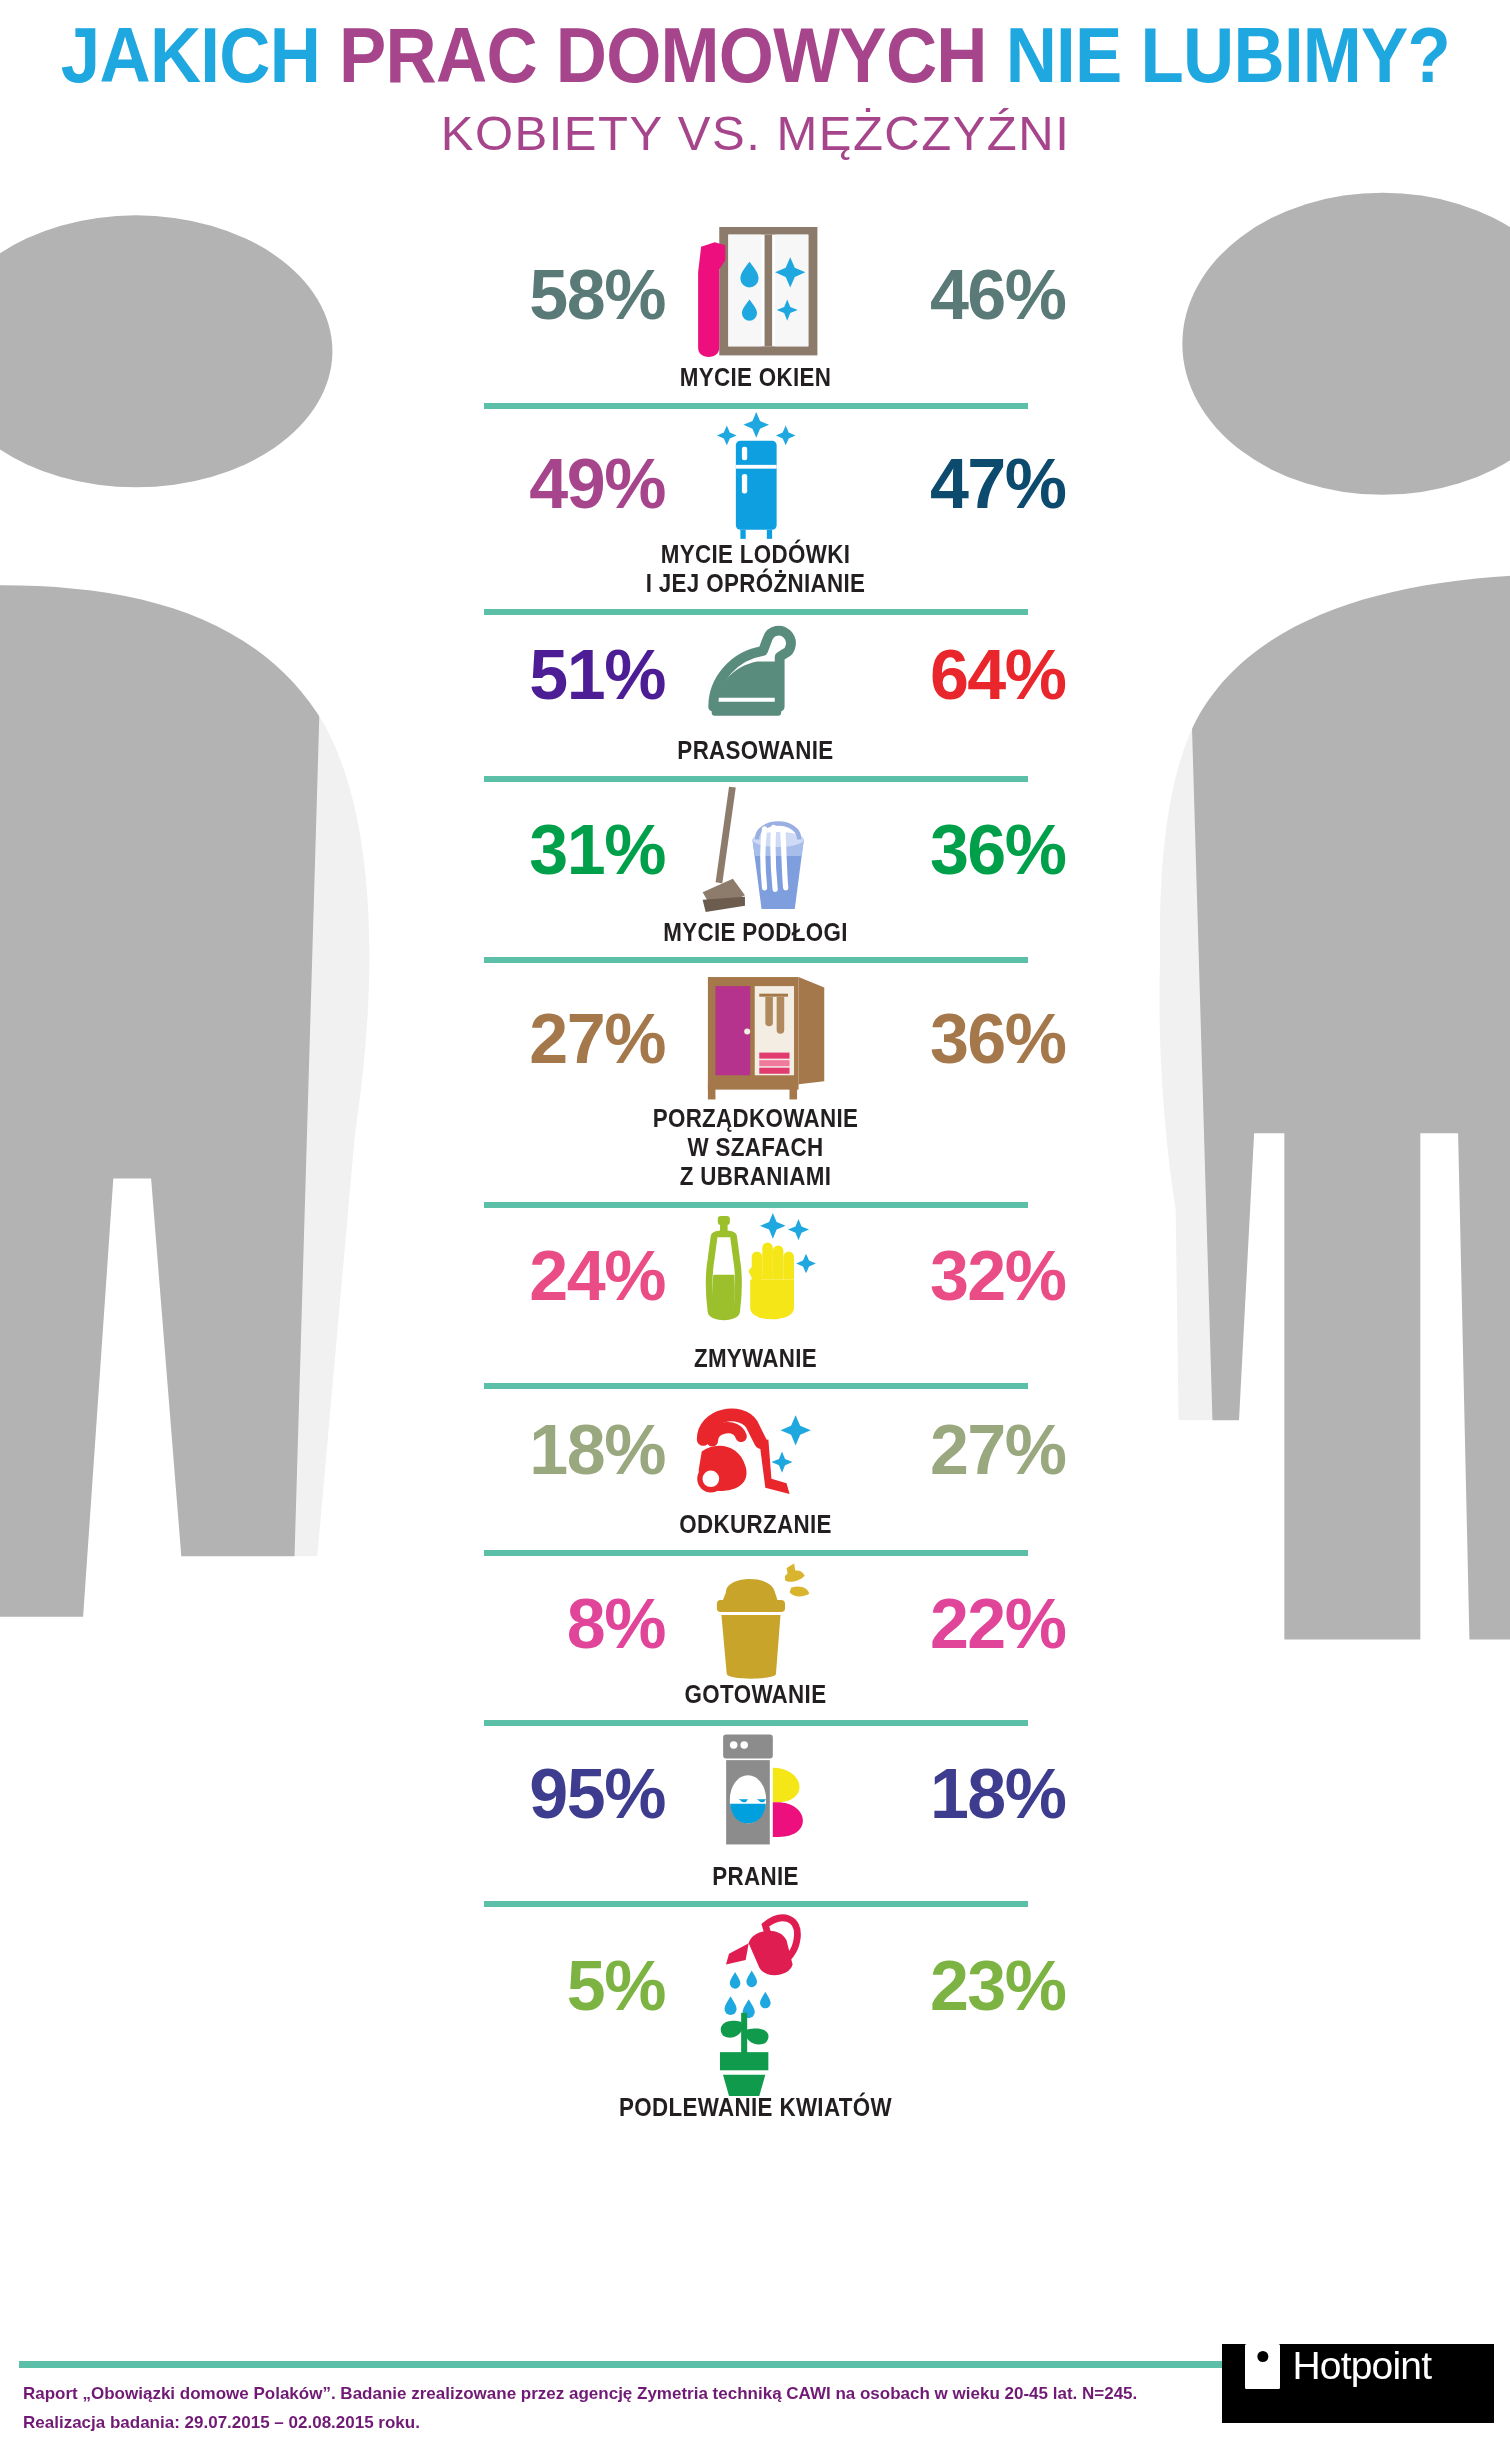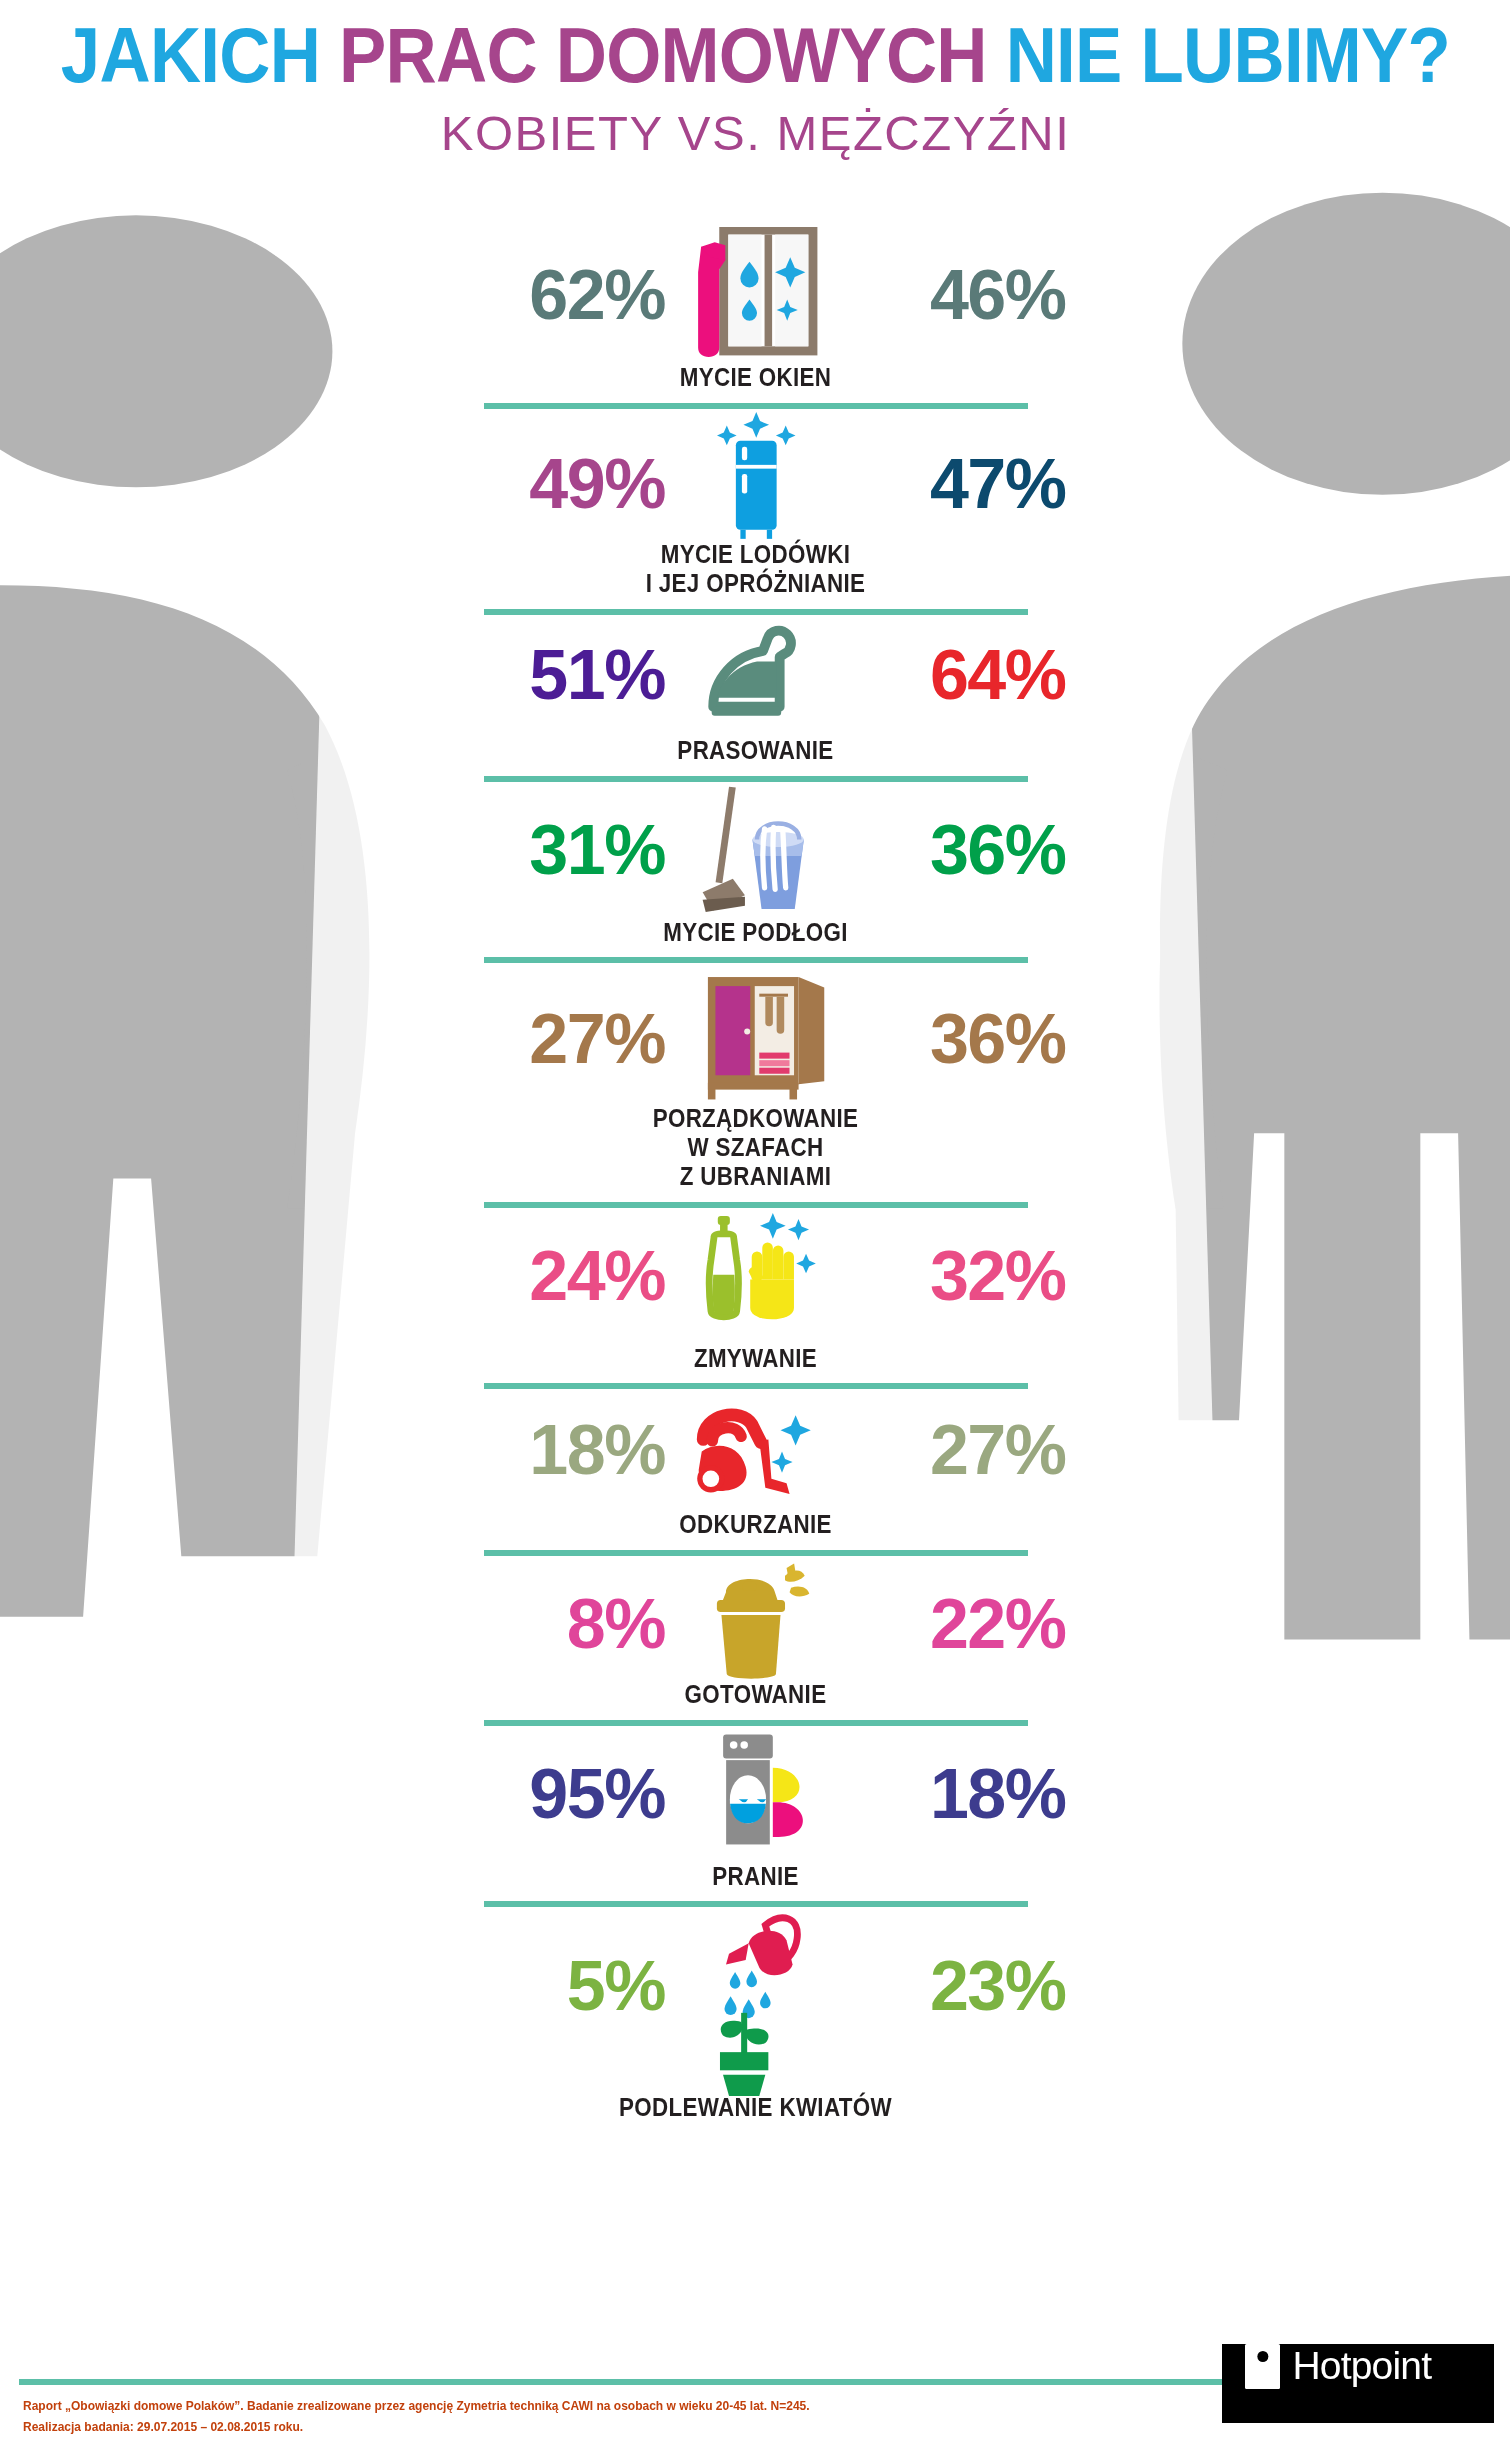--- a/index.html
+++ b/index.html
@@ -59,21 +59,21 @@
 
   
   .row .row-body .icon-col { margin:0 -15px; }
 
   
   .footer { position:absolute; left:0; bottom:0; width:1511px; z-index:4; }
   .footer-rule {
     width:1473px; height:6.8px; background:#5cbfa8; margin:0 auto;
   }
   .footer-text {
-    color:#c2410c; font-size:12px; font-weight:bold; line-height:1.75;
+    color:#701a75; font-size:17px; font-weight:bold; line-height:1.75;
     padding:10.6px 0 0 23px;
   }
   .logo {
     position:absolute; right:16.6px; bottom:15px;
     width:272px; height:79px; background:#000000;
     display:flex; align-items:flex-start; gap:12px; padding-left:23px;
   }
   .logo-mark {
     width:35px; height:45px; background:#ffffff; position:relative;
     border-radius:1.5px;
@@ -128,21 +128,21 @@
   <div class="title">
     <span class="w-blue">JAKICH </span><span class="w-purple">PRAC DOMOWYCH </span><span class="w-blue">NIE LUBIMY?</span>
   </div>
   <div class="subtitle">KOBIETY VS. MĘŻCZYŹNI</div>
 </div>
 
 <div class="rows">
 
   <div class="row">
     <div class="row-body">
-      <div class="pct left" style="color:#5a7a78">62%</div>
+      <div class="pct left" style="color:#5a7a78">58%</div>
       <div class="icon-col">
         <svg width="151" height="136" viewBox="0 0 200 180">
           <rect x="58" y="4" width="118" height="160" fill="none" stroke="#8c7b6b" stroke-width="12"></rect>
           <rect x="112" y="10" width="10" height="148" fill="#8c7b6b"></rect>
           <rect x="64" y="10" width="44" height="148" fill="#f7f7f7"></rect>
           <rect x="126" y="10" width="44" height="148" fill="#f7f7f7"></rect>
           <path d="M28 26 L46 20 L60 24 L60 44 L52 56 L52 160 C52 168 46 172 38 172 C30 172 24 168 24 160 L24 60 Z" fill="#ec0f7d"></path>
           <path d="M28 26 L58 30 L60 44 L40 40 Z" fill="#ec0f7d"></path>
           <path d="M92 46 c8 10 12 16 12 22 a12 12 0 0 1 -24 0 c0-6 4-12 12-22z" fill="#1fa7e0"></path>
           <path d="M92 96 c6 8 10 13 10 18 a10 10 0 0 1 -20 0 c0-5 4-10 10-18z" fill="#1fa7e0"></path>

